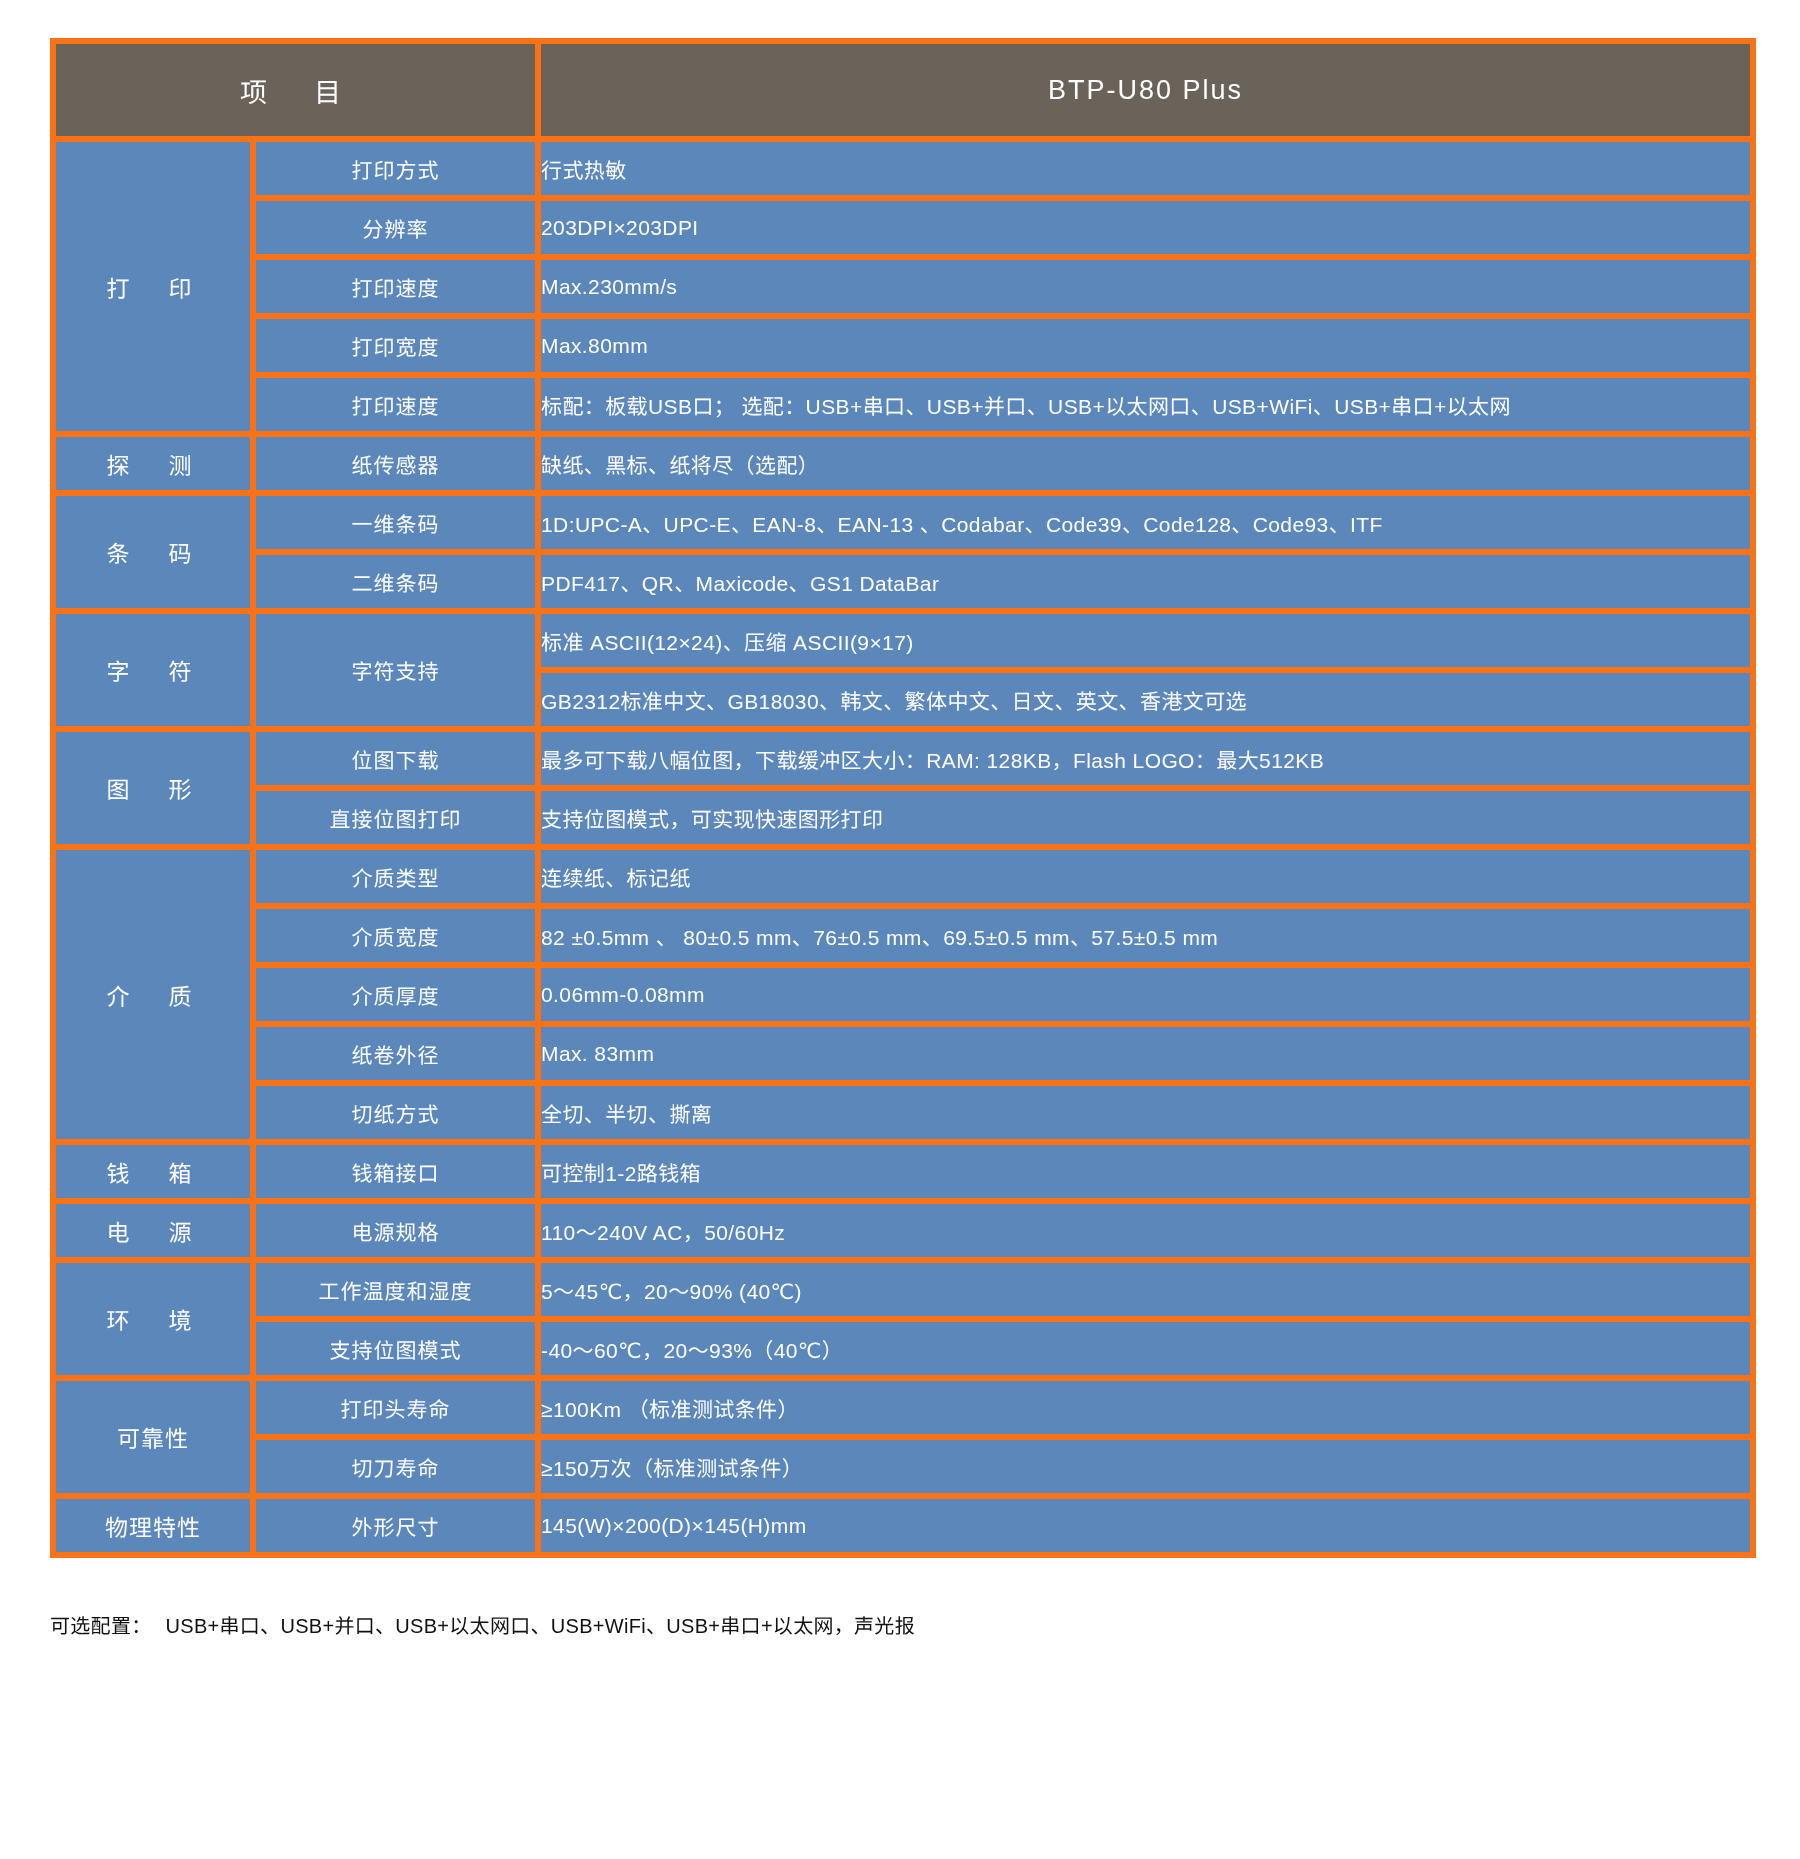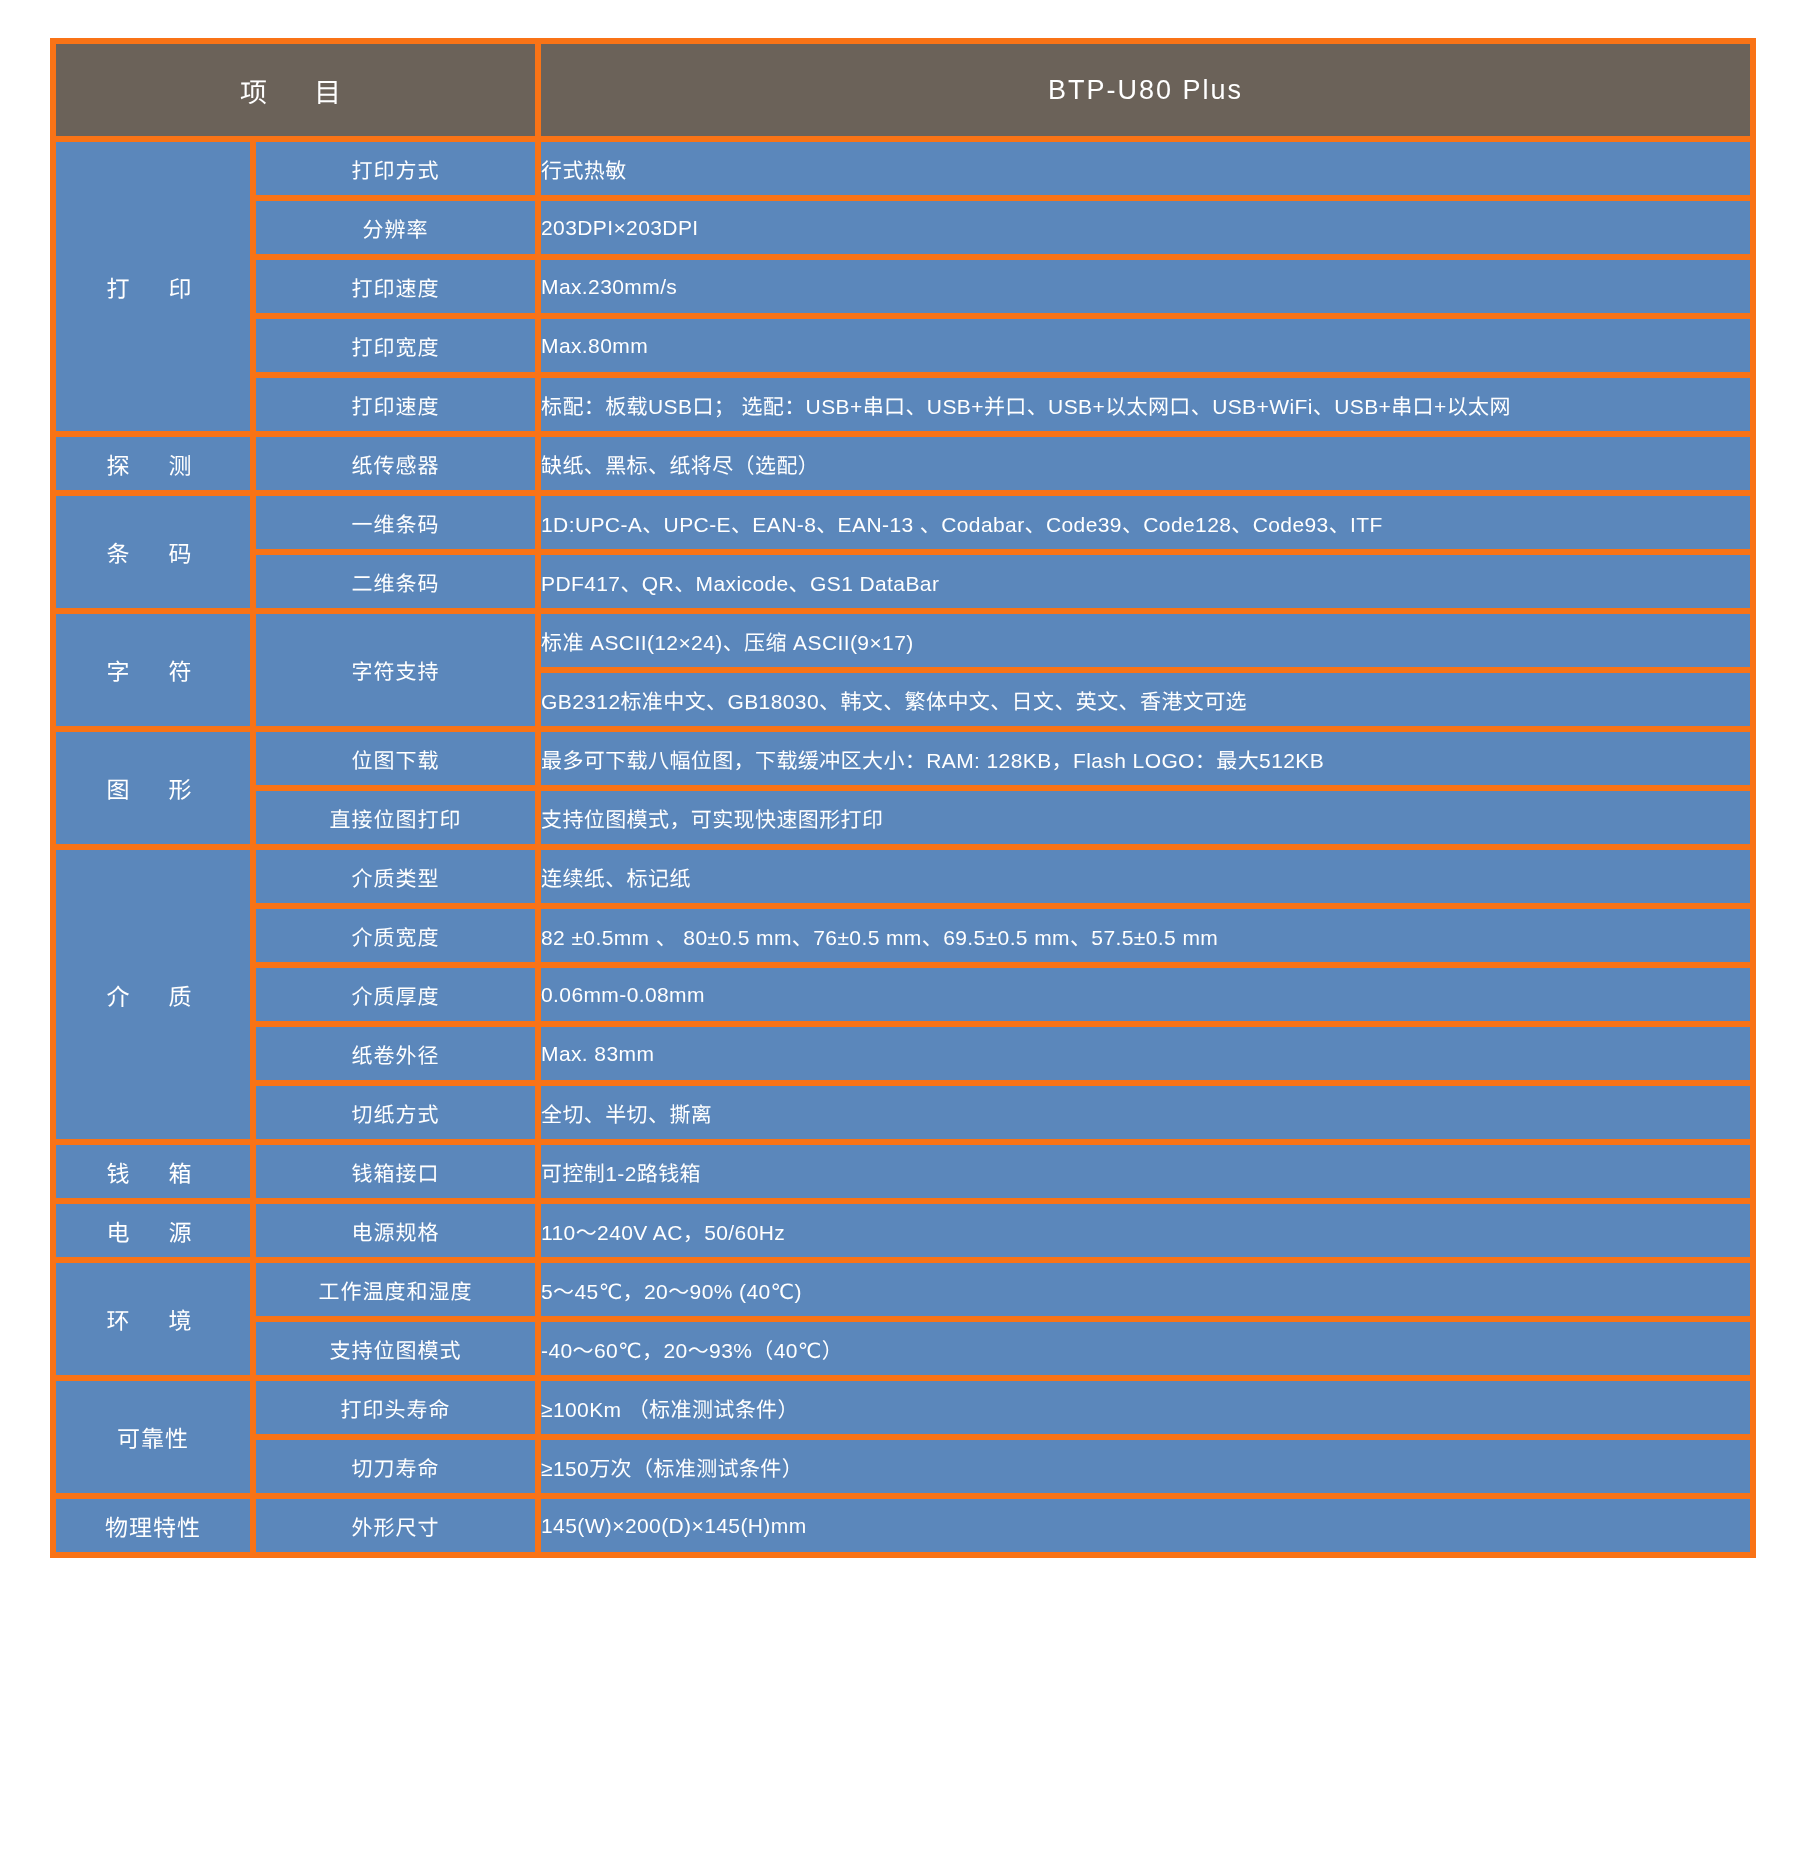--- a/index.html
+++ b/index.html
@@ -228,15 +228,18 @@
         </tr>
         <tr class="rowline">
           <td class="cat tight" rowspan="1">物理特性</td>
           <td class="sub">外形尺寸</td>
           <td class="val">145(W)×200(D)×145(H)mm</td>
         </tr>
       </tbody>
   </table>
 
   <div class="section2">
+    <p class="cfg-line">
+      <span class="cfg-label">可选配置：</span><span class="cfg-value">USB+串口、USB+并口、USB+以太网口、USB+WiFi、USB+串口+以太网，声光报</span>
+    </p>
   </div>
 
 </div>
 
 </body></html>

